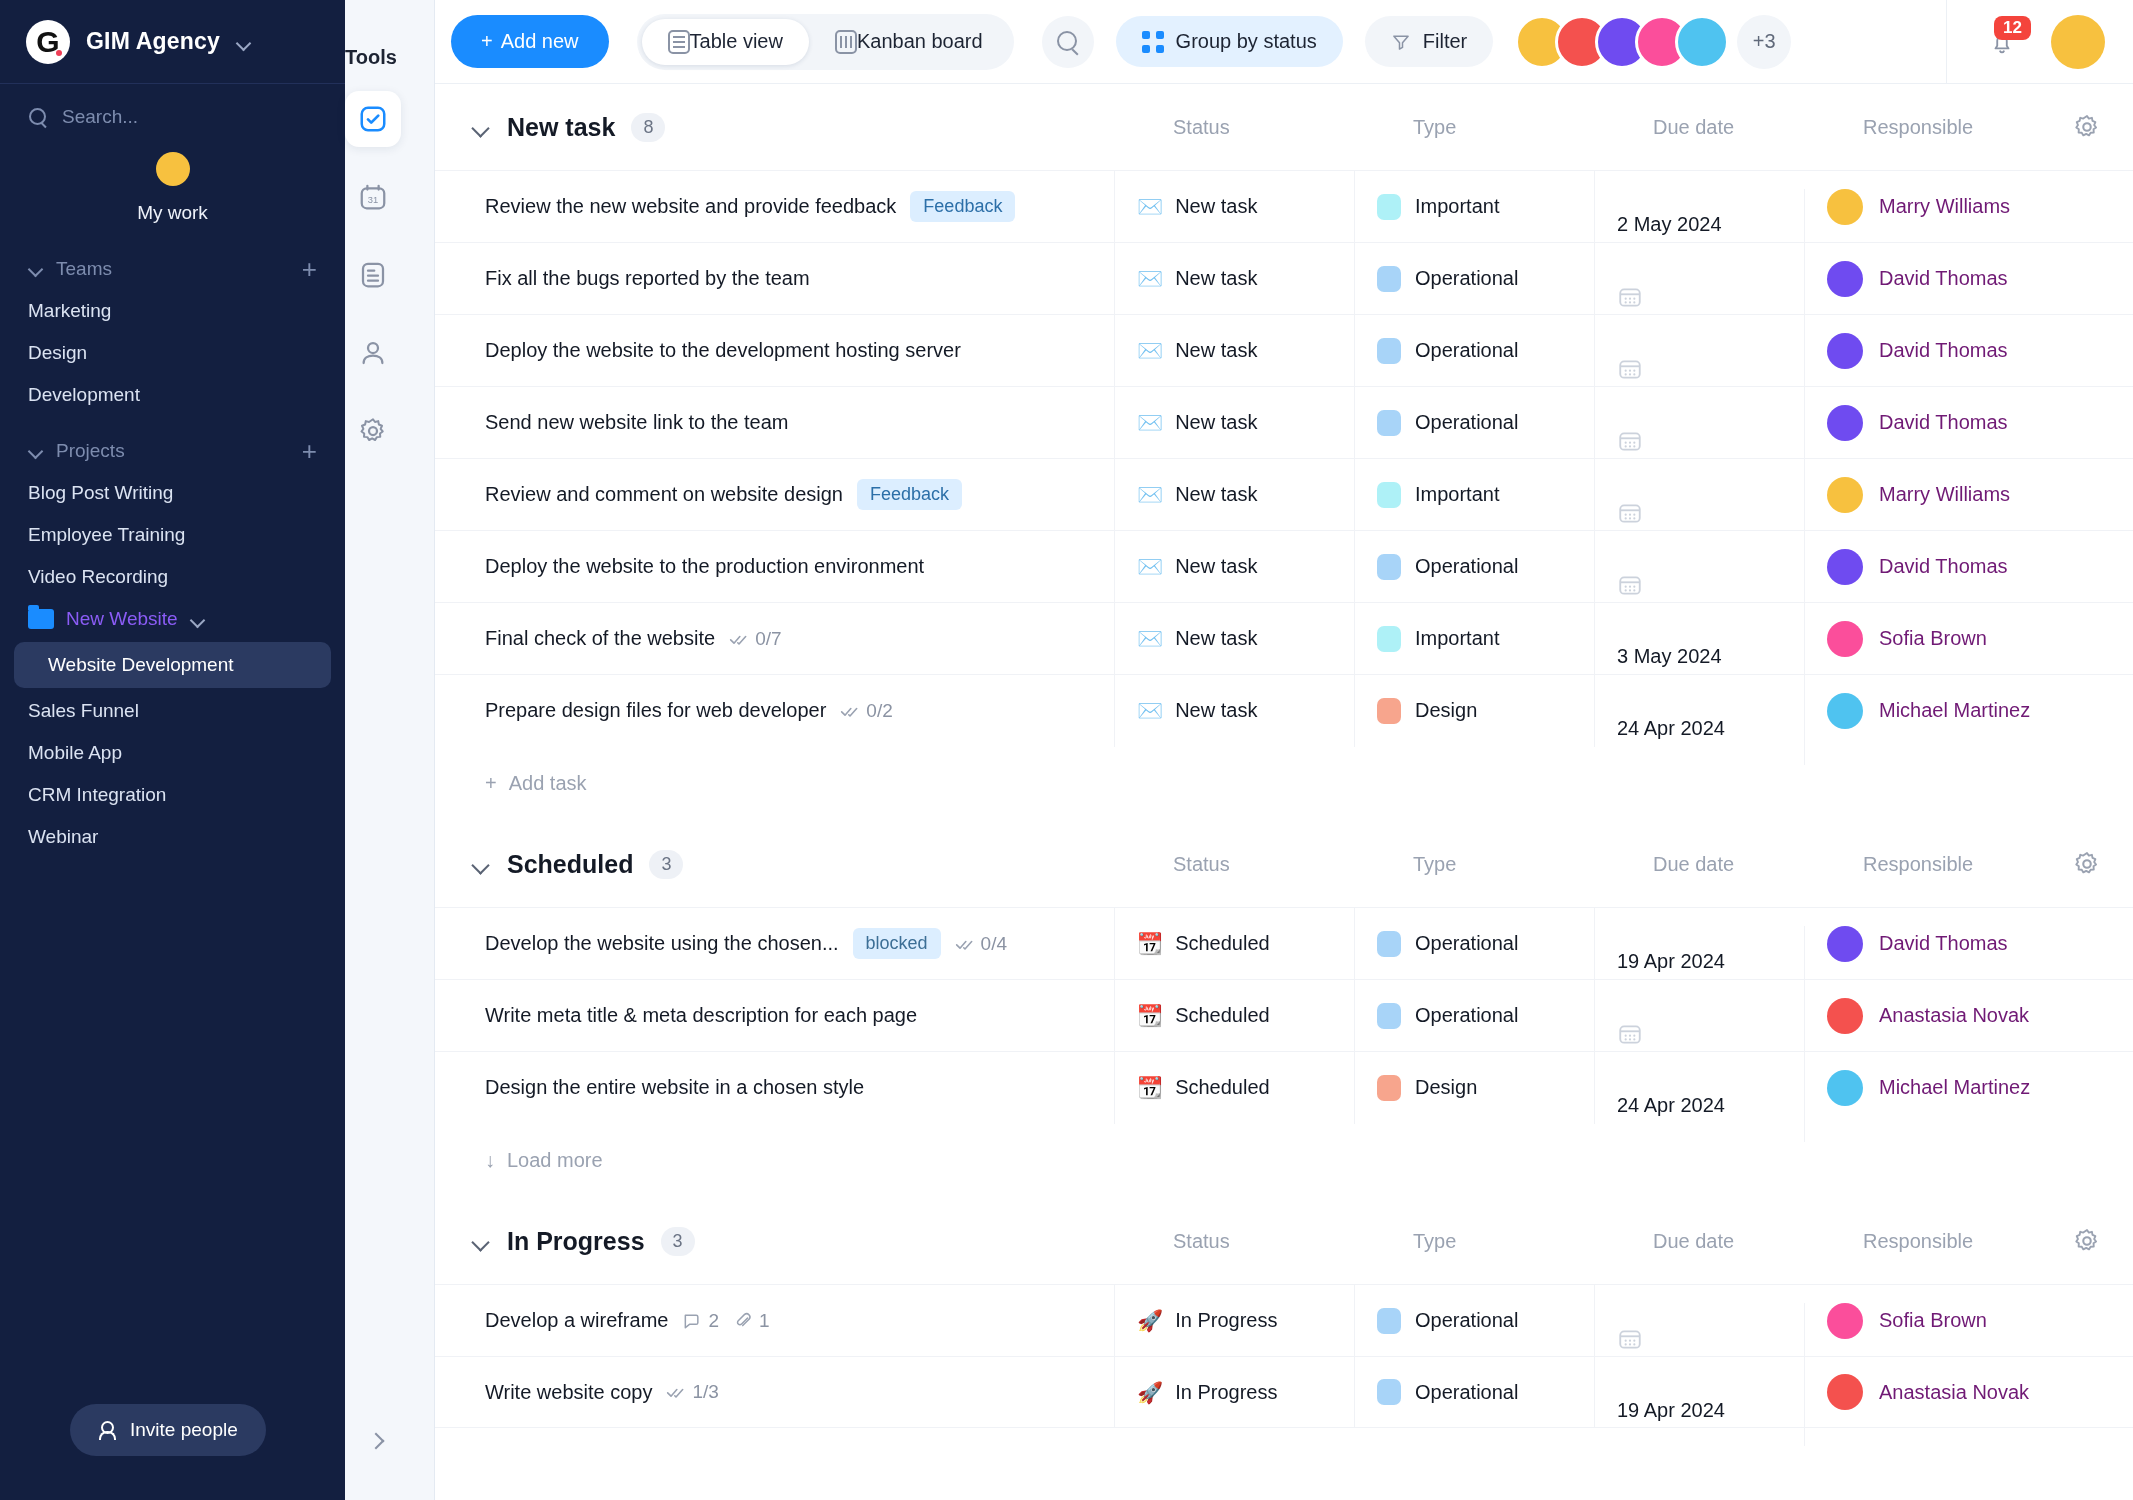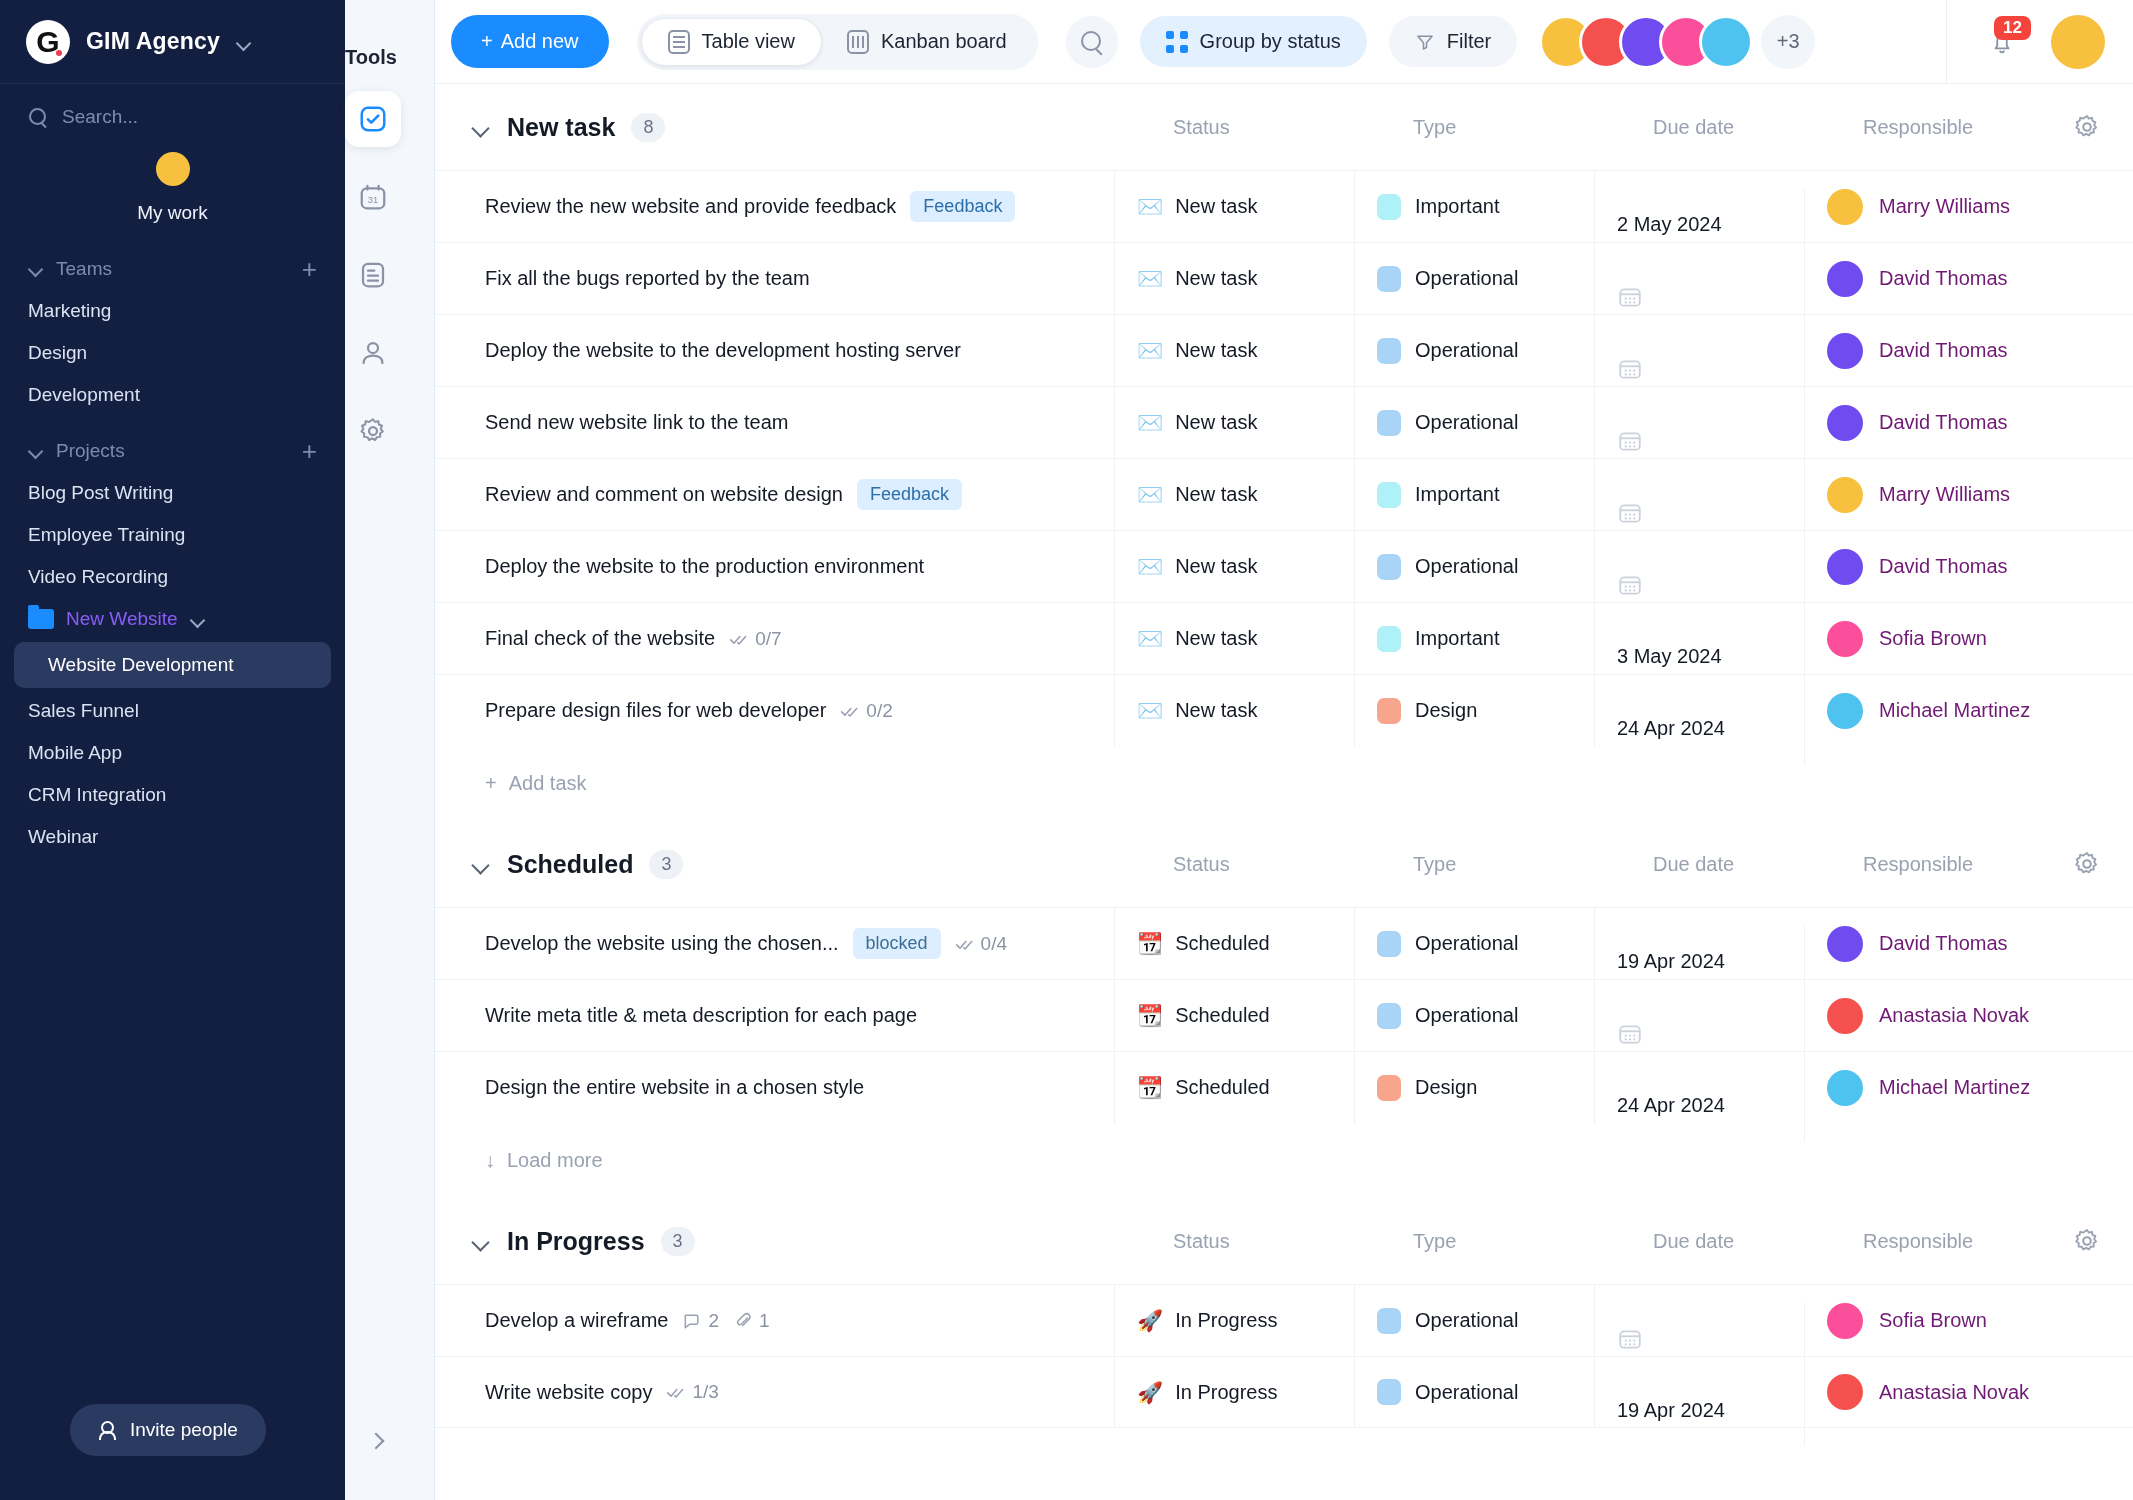--- a/index.html
+++ b/index.html
@@ -128,21 +128,21 @@
   .btn-add {
     background:#1a8cff; color:#fff; border:none; border-radius:999px;
     padding: 15px 30px; font-size:20px; cursor:pointer; display:flex; align-items:center; gap:8px;
     font-family:"Liberation Sans", sans-serif; margin-right: 28px;
   }
   .seg {
     display:flex; align-items:center; background:#f2f5f9; border-radius:999px; padding: 5px;
     margin-right: 28px;
   }
   .seg-btn {
-    display:flex; align-items:center; gap:12px; padding: 11px 26px; border-radius:999px;
+    display:flex; align-items:center; padding: 11px 26px; border-radius:999px;
     font-size:20px; color:#1d2433; cursor:pointer; border:none; background:transparent;
     font-family:"Liberation Sans", sans-serif;
   }
   .seg-btn.on { background:#fff; box-shadow:0 1px 5px rgba(20,40,80,.12); }
   .ico-table { width:22px;height:24px;border:2px solid #8a93a5;border-radius:5px;position:relative;flex:0 0 22px;}
   .ico-table::before{content:'';position:absolute;left:3px;top:4px;width:12px;height:2px;background:#8a93a5;box-shadow:0 5px 0 #8a93a5,0 10px 0 #8a93a5;}
   .ico-kanban { width:22px;height:24px;border:2px solid #8a93a5;border-radius:5px;position:relative;flex:0 0 22px;}
   .ico-kanban::before{content:'';position:absolute;left:3px;top:4px;width:2px;height:12px;background:#8a93a5;box-shadow:5px 0 0 #8a93a5,10px 0 0 #8a93a5;}
   .icon-btn {
     width:52px;height:52px;border-radius:50%;background:#f2f5f9;display:flex;align-items:center;

